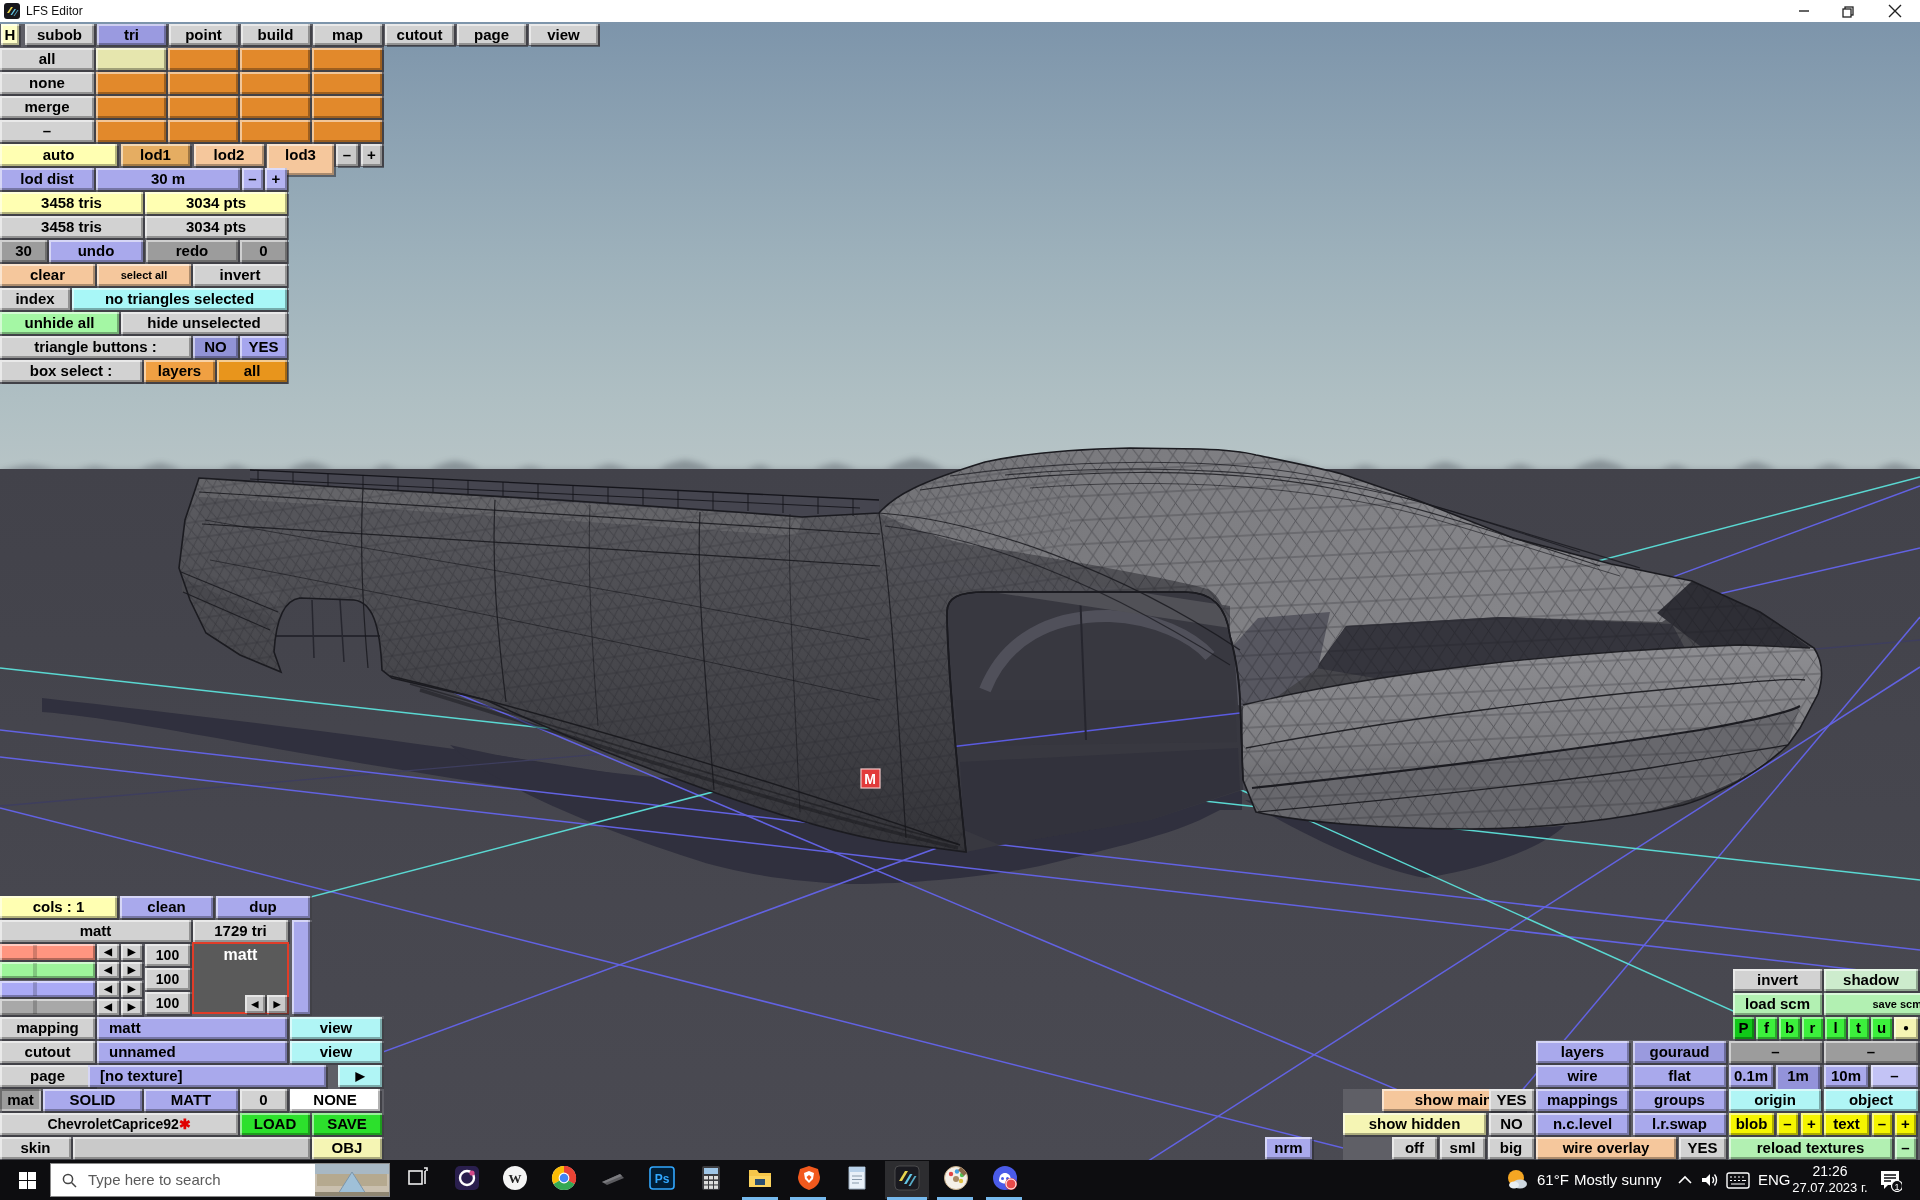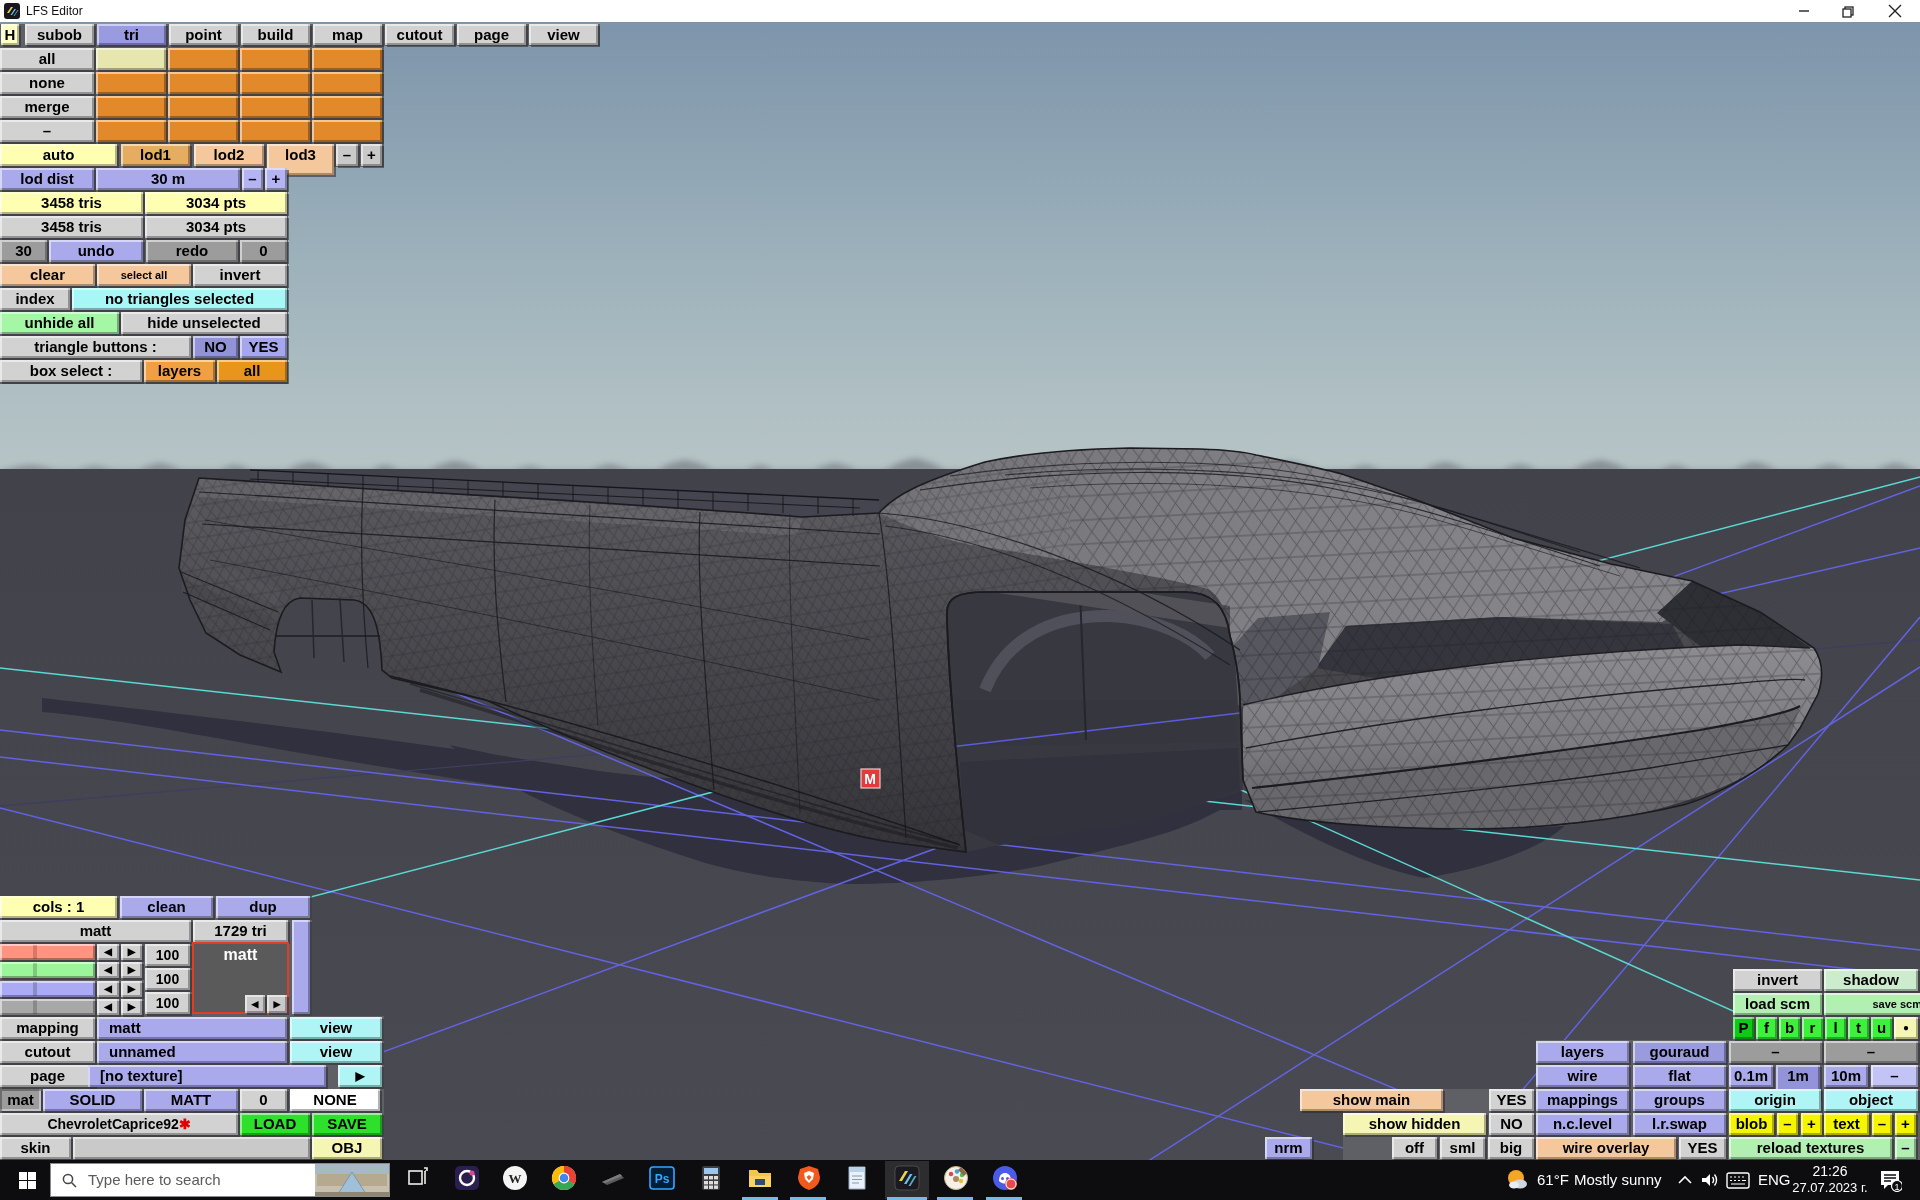--- a/index.html
+++ b/index.html
@@ -313,21 +313,21 @@
 <div class="b" style="left:1536px;top:1041px;width:93px;height:22px;background:#a9a9ec;line-height:22px;font-size:15px;">layers</div>
 <div class="b" style="left:1633px;top:1041px;width:93px;height:22px;background:#9a9ade;line-height:22px;font-size:15px;">gouraud</div>
 <div class="b" style="left:1729px;top:1041px;width:93px;height:22px;background:#9c9c9c;line-height:22px;font-size:15px;">–</div>
 <div class="b" style="left:1824px;top:1041px;width:94px;height:22px;background:#9c9c9c;line-height:22px;font-size:15px;">–</div>
 <div class="b" style="left:1536px;top:1065px;width:93px;height:22px;background:#a9a9ec;line-height:22px;font-size:15px;">wire</div>
 <div class="b" style="left:1633px;top:1065px;width:93px;height:22px;background:#a9a9ec;line-height:22px;font-size:15px;">flat</div>
 <div class="b" style="left:1729px;top:1065px;width:44px;height:22px;background:#a9a9ec;line-height:22px;font-size:15px;">0.1m</div>
 <div class="b" style="left:1776px;top:1065px;width:44px;height:34px;background:#9393da;line-height:22px;font-size:15px;">1m</div>
 <div class="b" style="left:1824px;top:1065px;width:44px;height:22px;background:#a9a9ec;line-height:22px;font-size:15px;">10m</div>
 <div class="b" style="left:1871px;top:1065px;width:47px;height:22px;background:#c3c3f5;line-height:22px;font-size:15px;">–</div>
-<div class="b" style="left:1300px;top:1089px;width:143px;height:22px;background:#f5c79c;line-height:22px;font-size:15px;">show main</div>
+<div class="b" style="left:1382px;top:1089px;width:143px;height:22px;background:#f5c79c;line-height:22px;font-size:15px;">show main</div>
 <div class="b" style="left:1489px;top:1089px;width:45px;height:22px;background:#d2d2d2;line-height:22px;font-size:15px;">YES</div>
 <div class="b" style="left:1536px;top:1089px;width:93px;height:22px;background:#a9a9ec;line-height:22px;font-size:15px;">mappings</div>
 <div class="b" style="left:1633px;top:1089px;width:93px;height:22px;background:#a9a9ec;line-height:22px;font-size:15px;">groups</div>
 <div class="b" style="left:1729px;top:1089px;width:92px;height:22px;background:#b0f5f5;line-height:22px;font-size:15px;">origin</div>
 <div class="b" style="left:1824px;top:1089px;width:94px;height:22px;background:#b0f5f5;line-height:22px;font-size:15px;">object</div>
 <div class="b" style="left:1343px;top:1113px;width:143px;height:22px;background:#f5f5b4;line-height:22px;font-size:15px;">show hidden</div>
 <div class="b" style="left:1489px;top:1113px;width:45px;height:22px;background:#d2d2d2;line-height:22px;font-size:15px;">NO</div>
 <div class="b" style="left:1536px;top:1113px;width:93px;height:22px;background:#a9a9ec;line-height:22px;font-size:15px;">n.c.level</div>
 <div class="b" style="left:1633px;top:1113px;width:93px;height:22px;background:#a9a9ec;line-height:22px;font-size:15px;">l.r.swap</div>
 <div class="b" style="left:1729px;top:1113px;width:45px;height:22px;background:#f5f500;line-height:22px;font-size:15px;">blob</div>

